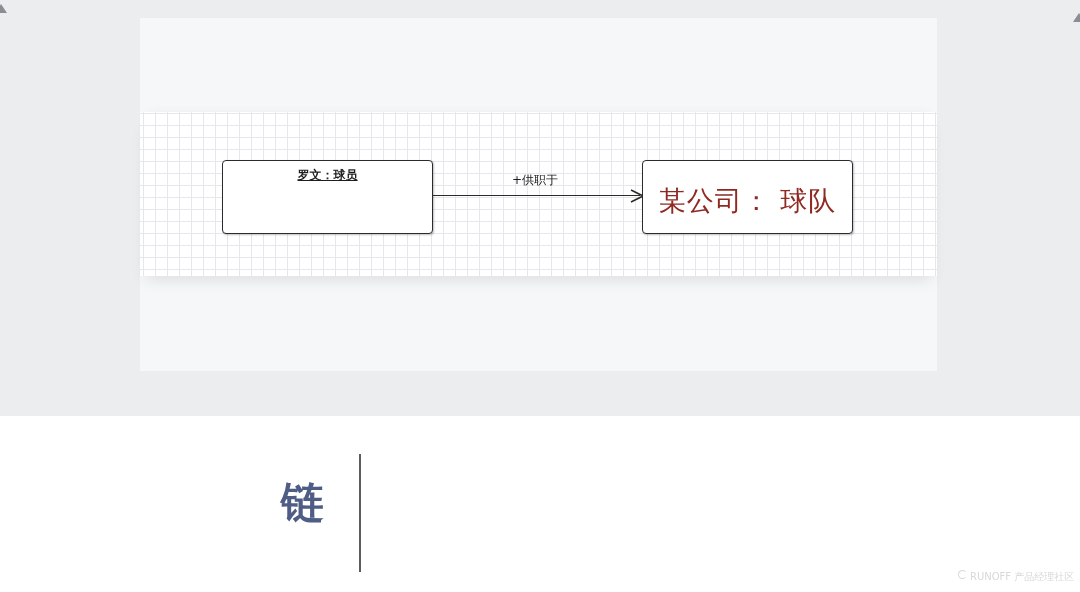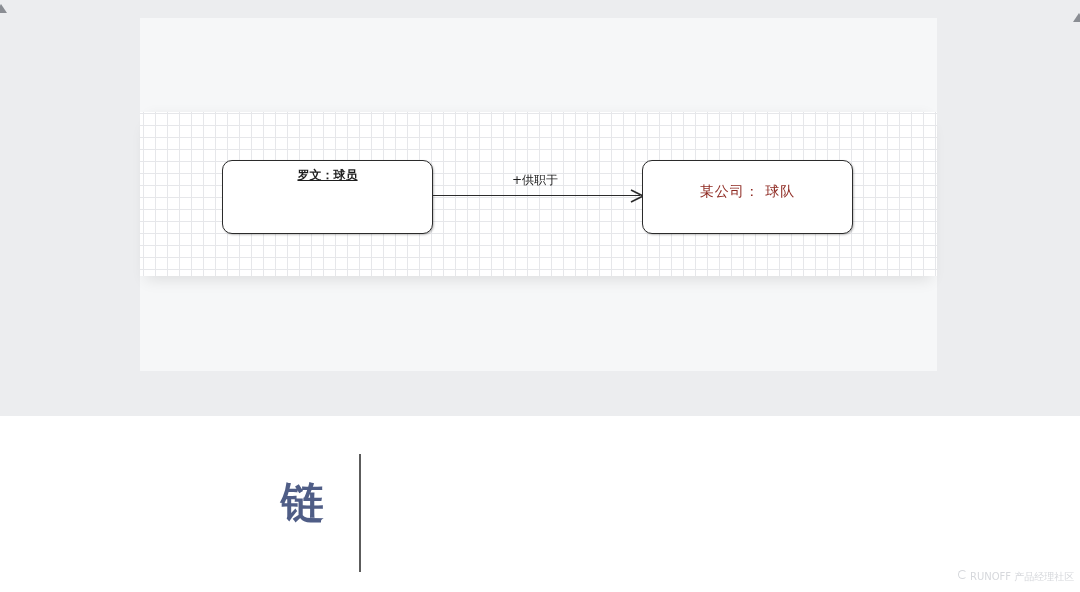--- a/index.html
+++ b/index.html
@@ -29,33 +29,33 @@
       background-color: #ffffff;
       background-image:
         linear-gradient(to right, #e6e7ea 1px, transparent 1px),
         linear-gradient(to bottom, #e6e7ea 1px, transparent 1px);
       background-size: 12px 12px;
       background-position: 3px 1px;
       box-shadow: 0 10px 14px -6px rgba(0,0,0,0.10), 0 -6px 12px -8px rgba(0,0,0,0.06);
     }
     .uml-box {
       position: absolute; background: #ffffff;
-      border: 1.5px solid #2b2b2b; border-radius: 10px;
+      border: 1.5px solid #2b2b2b; border-radius: 4px;
       box-shadow: 1px 1px 2px rgba(0,0,0,0.25);
     }
     .box-player { left: 222px; top: 160px; width: 211px; height: 74px; }
     .box-team { left: 642px; top: 160px; width: 211px; height: 74px; }
     .player-title {
       position: absolute; left: 0; right: 0; top: 6px;
       text-align: center; font-size: 12px; font-weight: bold;
       color: #1e1e1e; text-decoration: underline;
     }
     .team-title {
       position: absolute; left: 0; right: 0; top: 22px;
-      text-align: center; font-size: 14px; color: #8e2a22; letter-spacing: 1px;
+      text-align: center; font-size: 27px; color: #8e2a22; letter-spacing: 1px;
     }
     .assoc-line {
       position: absolute; left: 433px; top: 195px; width: 207px; height: 0;
       border-top: 1.6px solid #2b2b2b;
     }
     .arrow-head { position: absolute; left: 630px; top: 189px; width: 14px; height: 14px; }
     .assoc-label {
       position: absolute; left: 512px; top: 172px;
       font-size: 12px; color: #1e1e1e;
     }

